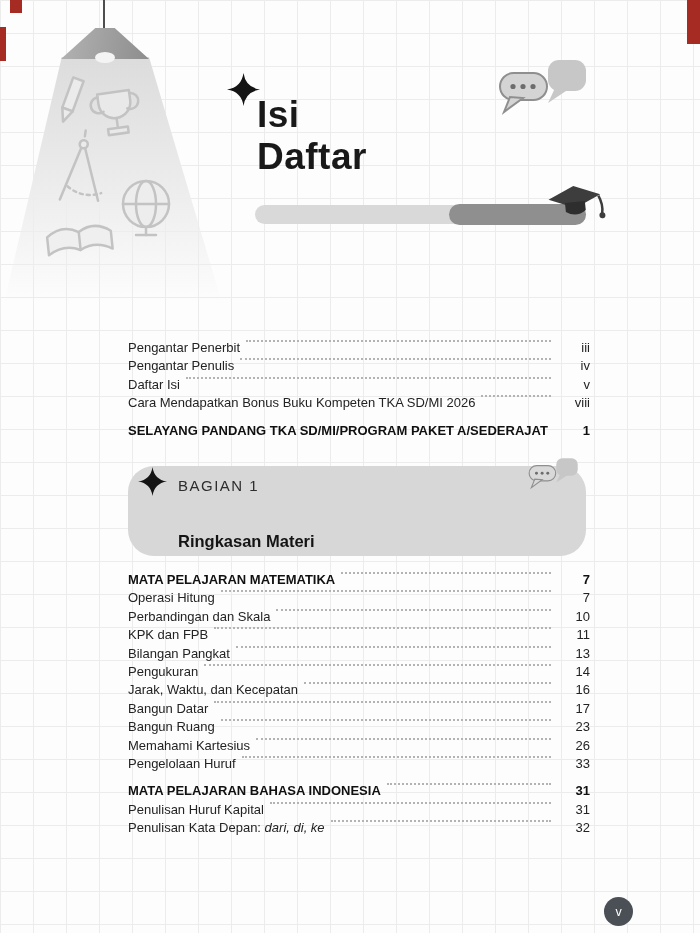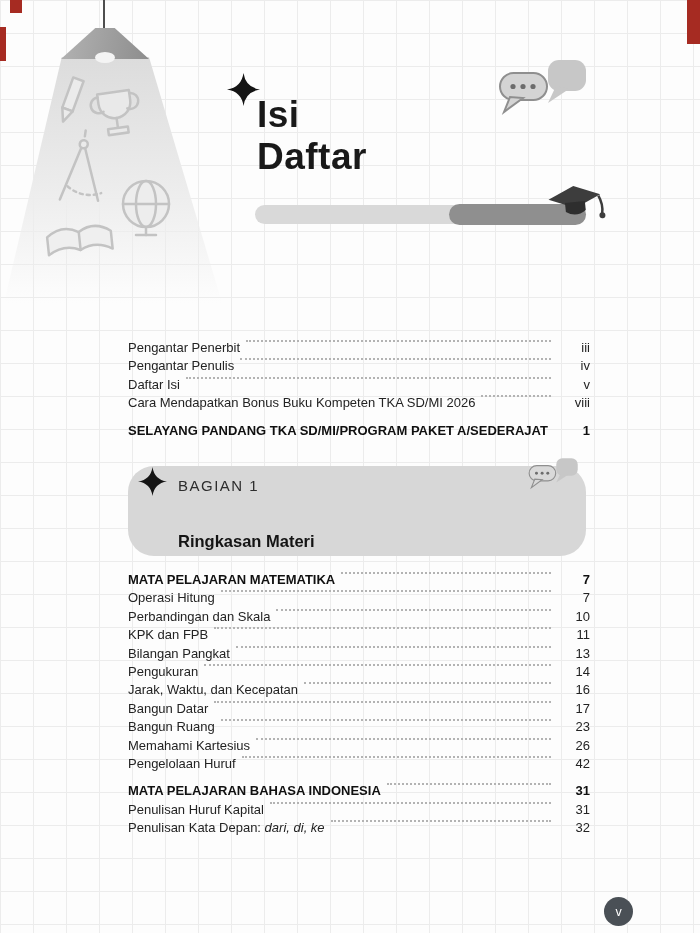--- a/index.html
+++ b/index.html
@@ -249,21 +249,21 @@
         <span class="toc-page">23</span>
       </div>
       <div class="toc-row">
         <span class="toc-label">Memahami Kartesius</span>
         <span class="toc-dots"></span>
         <span class="toc-page">26</span>
       </div>
       <div class="toc-row">
         <span class="toc-label">Pengelolaan Huruf</span>
         <span class="toc-dots"></span>
-        <span class="toc-page">42</span>
+        <span class="toc-page">33</span>
       </div>
       <div class="toc-row bold gap">
         <span class="toc-label">MATA PELAJARAN BAHASA INDONESIA</span>
         <span class="toc-dots"></span>
         <span class="toc-page">31</span>
       </div>
       <div class="toc-row">
         <span class="toc-label">Penulisan Huruf Kapital</span>
         <span class="toc-dots"></span>
         <span class="toc-page">31</span>

